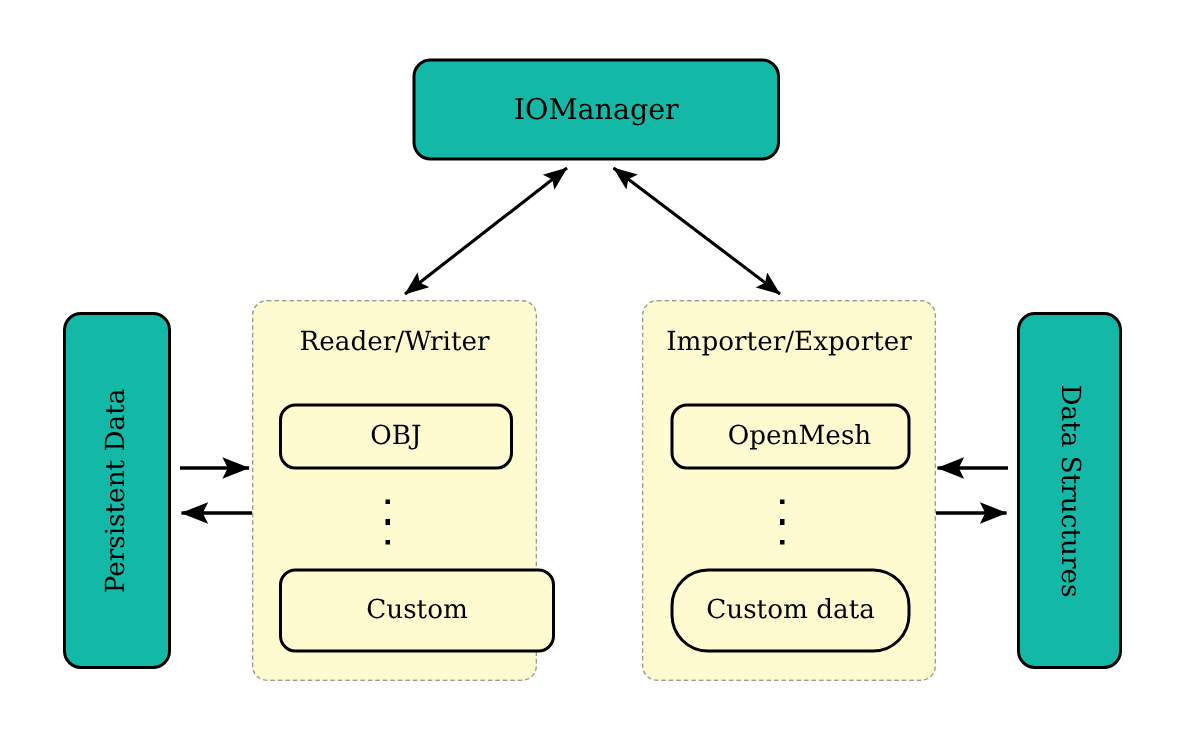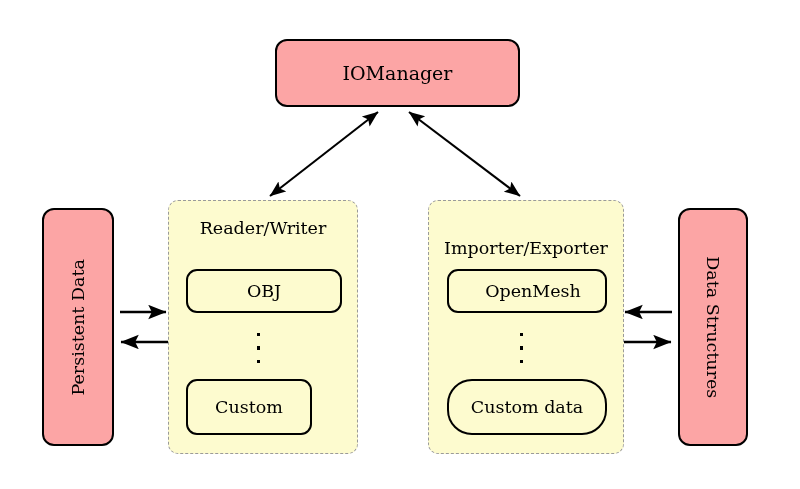--- a/index.html
+++ b/index.html
@@ -25,21 +25,21 @@
     display: flex;
     align-items: center;
     justify-content: center;
     text-align: center;
     color: #000000;
     font-family: "DejaVu Serif", serif;
     line-height: 1.18;
   }
   
   .hard-box {
-    background: #fca5a5;
+    background: #14b8a6;
     border: 2.6px solid #000000;
     border-radius: 12px;
     align-items: center;
   }
   
   .soft-box {
     background: #fdfbcf;
     border: 2.6px solid #000000;
     border-radius: 11px;
   }
@@ -140,27 +140,27 @@
     <div class="node soft-box inner-label" style="left:17px; top:68px; width:156px; height:44px;">
       <span>OBJ</span>
     </div>
 
     <div class="vdots" style="left:88px; top:132px;">
       <i></i>
         <i></i>
         <i></i>
     </div>
 
-    <div class="node soft-box inner-label" style="left:17px; top:178px; width:126px; height:56px; flex-direction:row;">
+    <div class="node soft-box inner-label" style="left:17px; top:178px; width:184px; height:56px; flex-direction:row;">
       <span>Custom</span>
     </div>
   </div>
 
   <div class="group-panel" style="left:428px; top:200px; width:196px; height:254px;">
-    <div class="group-title" style="top:17px;margin-top:20px;">Importer/Exporter</div>
+    <div class="group-title" style="top:17px;">Importer/Exporter</div>
 
     <div class="node soft-box inner-label" style="left:18px; top:68px; width:160px; height:44px;padding-left:12px;">
       <span>OpenMesh</span>
     </div>
 
     <div class="vdots" style="left:91px; top:132px;">
       <i></i>
         <i></i>
         <i></i>
     </div>

